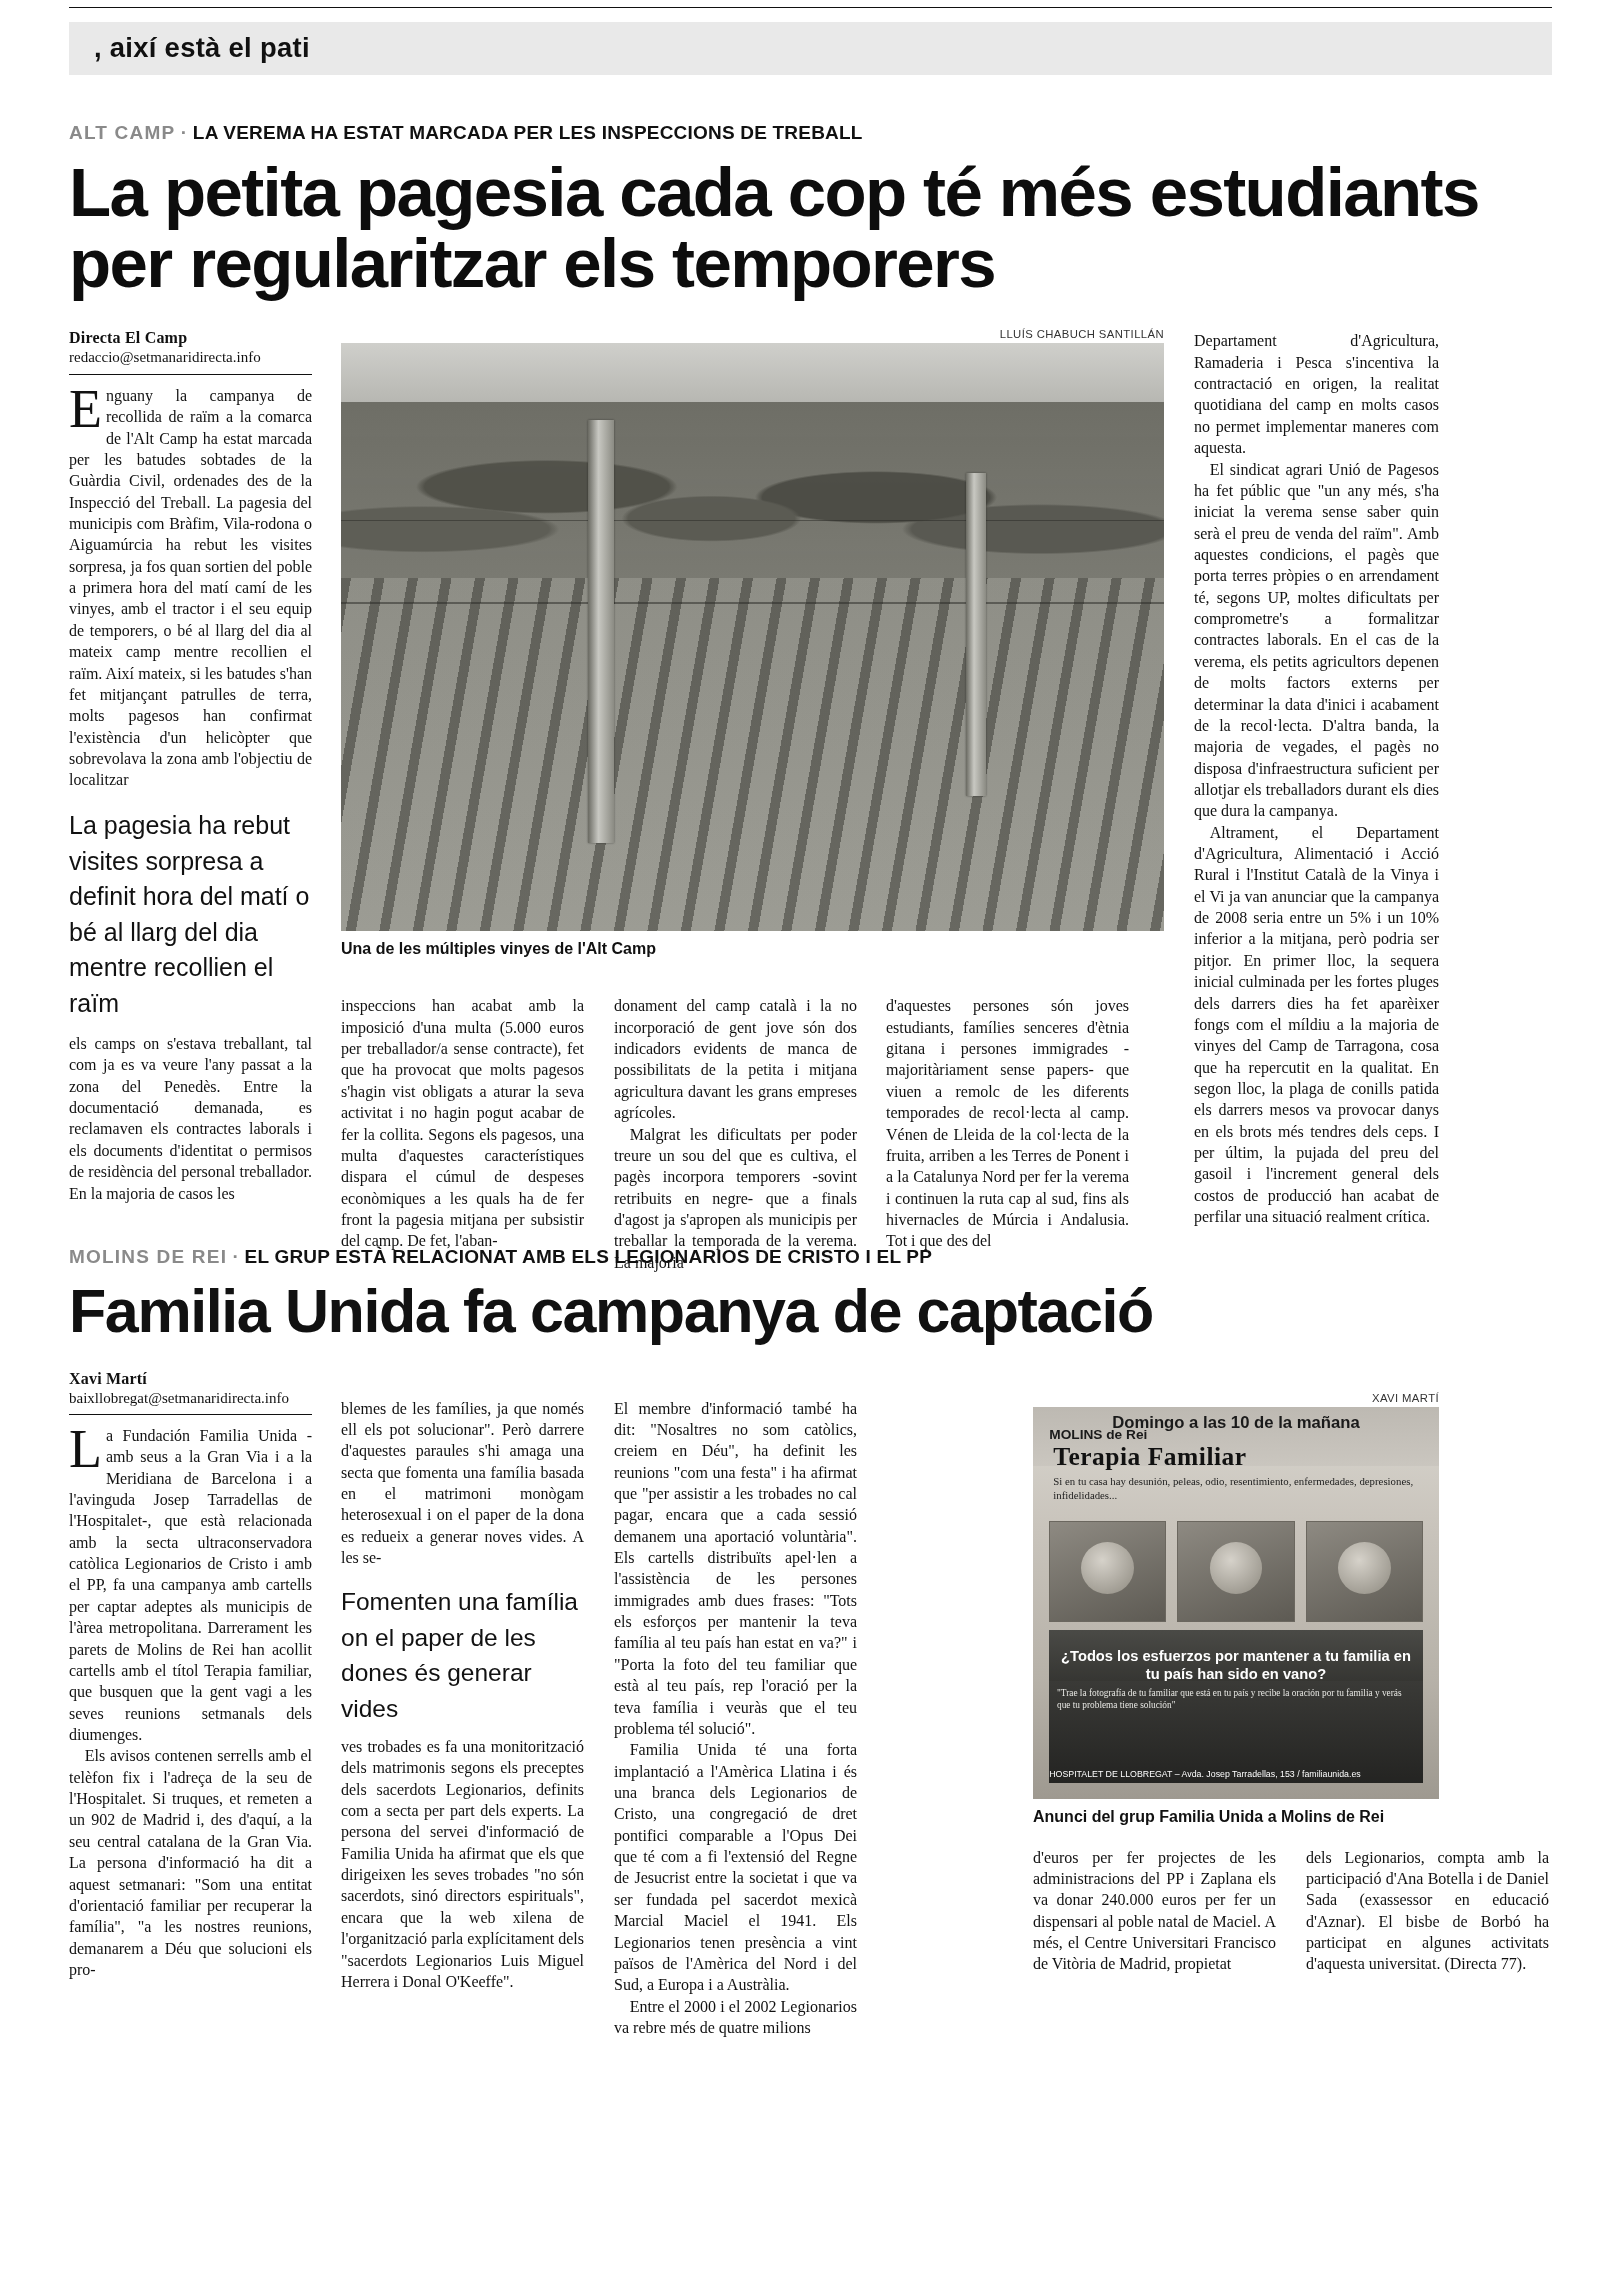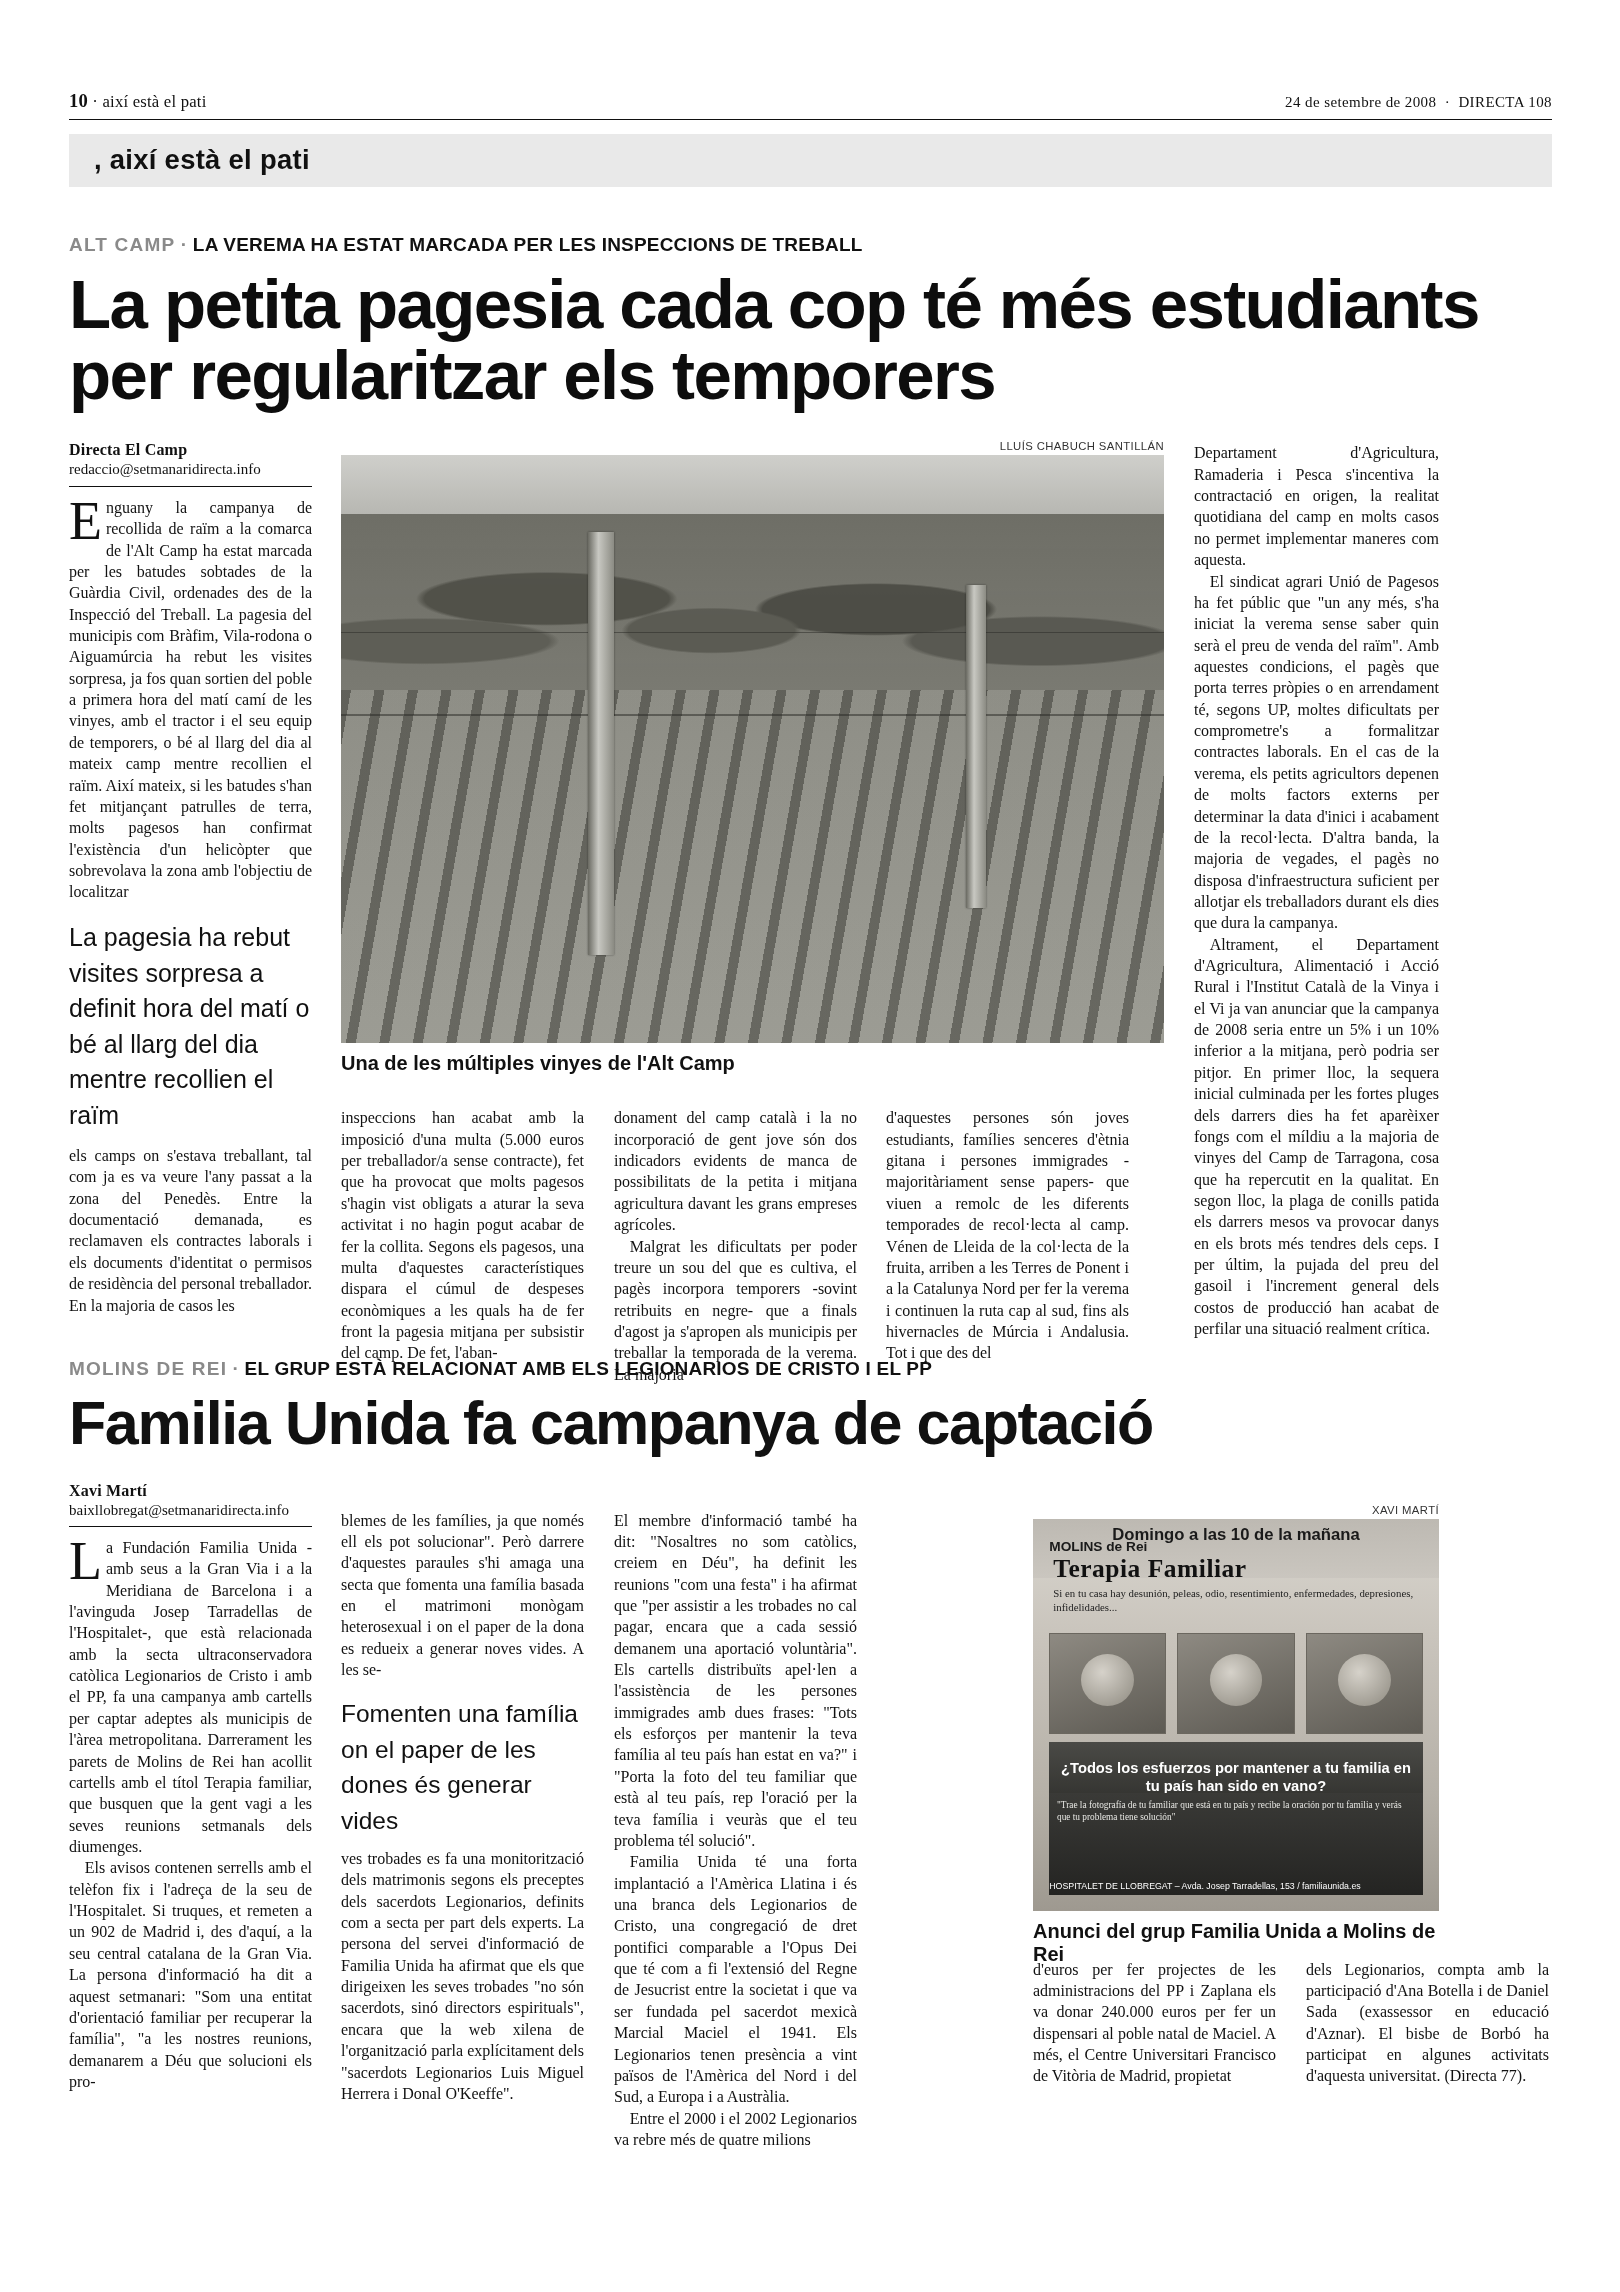--- a/index.html
+++ b/index.html
@@ -137,21 +137,21 @@
     font-family: "Liberation Sans", sans-serif;
     font-size: 11.3px;
     letter-spacing: 0.4px;
     text-align: right;
     color: #333;
     margin-bottom: 2.9px;
   }
   .caption {
     font-family: "Liberation Sans", sans-serif;
     font-weight: bold;
-    font-size: 20px;
+    font-size: 16px;
     margin-top: 8.8px;
     color: #111;
   }
 
   
   .vineyard {
     position: absolute; inset: 0;
     background:
       linear-gradient(180deg, #b9b9b4 0%, #a7a7a1 14%, #8f8f88 30%, #7d7d75 55%, #8b8b83 80%, #a0a099 100%);
   }
@@ -255,28 +255,20 @@
     line-height: 1.45;
     margin: 15.7px 0 9.8px 0;
   }
 </style>
 </head>
 <body>
 
 <div class="page">
   <div class="inner">
 
-    <div class="runhead">
-      <div class="left">
-        <b>10</b><span> · </span><span>així està el pati</span>
-      </div>
-      <div class="right">
-        <span>24 de setembre de 2008</span><span>&nbsp; · &nbsp;</span><span>DIRECTA 108</span>
-      </div>
-    </div>
     <div class="rule-top"></div>
 
     <div class="sectionband">
       <div class="txt">, així està el pati</div>
     </div>
 
     <div>
 
       <div class="kicker">
         <span class="place">ALT CAMP</span>

